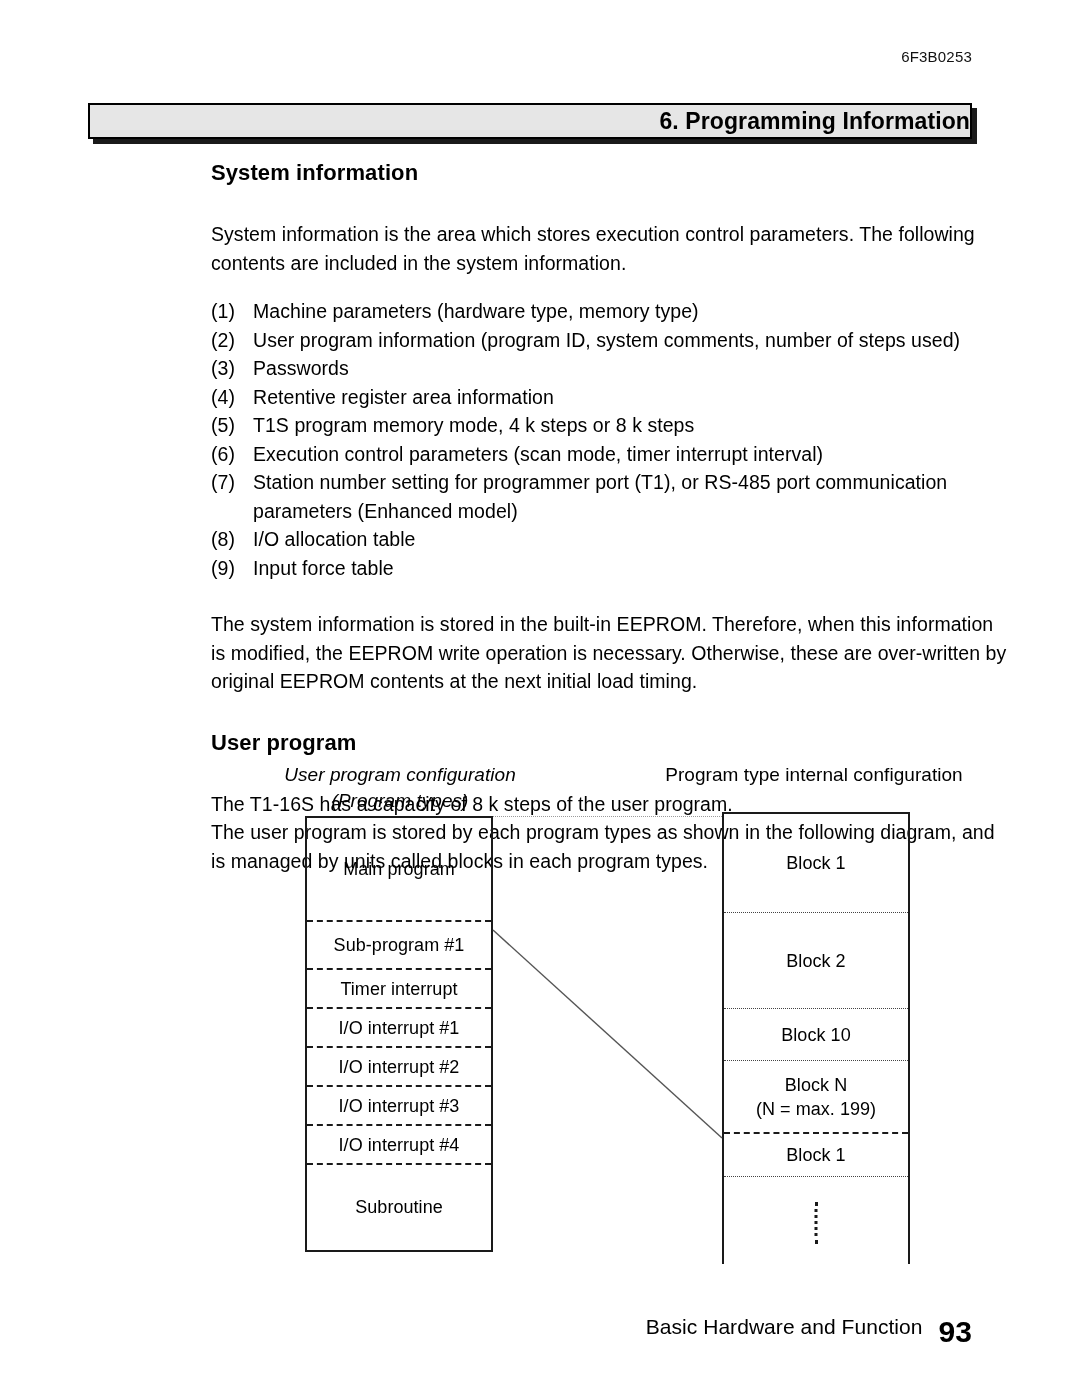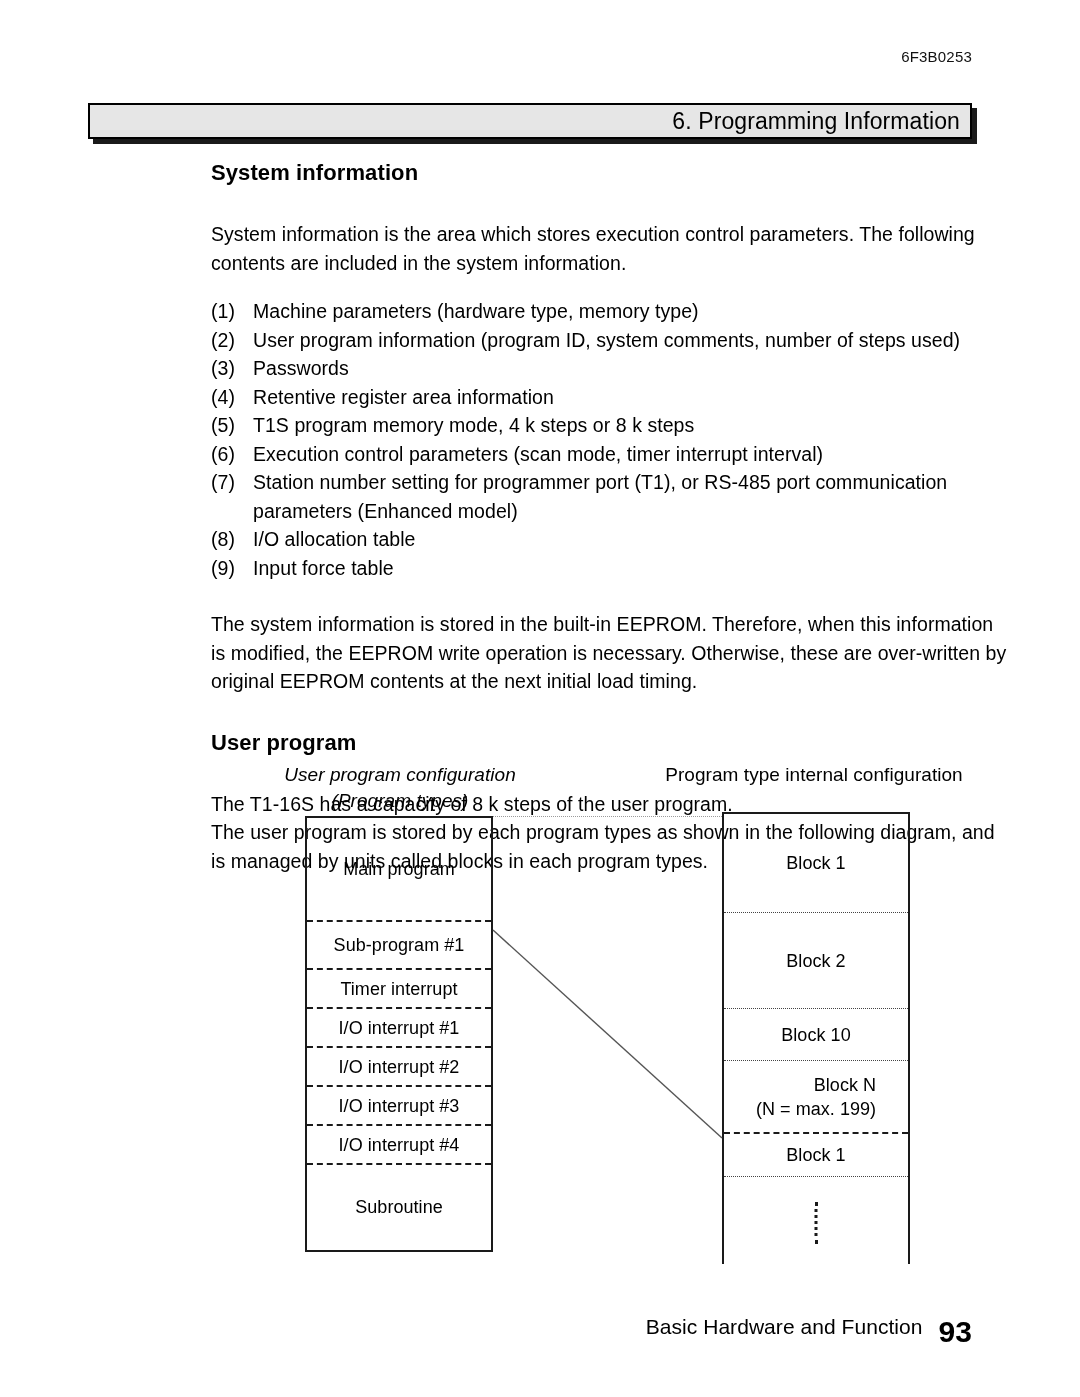--- a/index.html
+++ b/index.html
@@ -50,22 +50,22 @@
     height: 100%;
     background: #e6e6e6;
     border: 2px solid #000;
     box-sizing: border-box;
     display: flex;
     align-items: center;
     justify-content: flex-end;
   }
   .title-bar-text {
     font-size: 23px;
-    font-weight: normal;
-    padding-right: 10px;
+    font-weight: bold;
+    padding-right: 0;
     letter-spacing: 0.1px;
     white-space: nowrap;
   }
 
   
   .content {
     position: absolute;
     left: 211px;
     top: 160px;
     width: 800px;
@@ -327,21 +327,21 @@
       <div class="cell dotted-top" style="height: 96px;">
         <div>
           <div>Block 2</div>
         </div>
       </div>
       <div class="cell dotted-top" style="height: 52px;">
         <div>
           <div>Block 10</div>
         </div>
       </div>
-      <div class="cell dotted-top" style="height: 72px; text-align: right;">
+      <div class="cell dotted-top" style="height: 72px;">
         <div>
           <div>Block N</div>
           <div>(N = max. 199)</div>
         </div>
       </div>
       <div class="cell dashed-top" style="height: 44px;">
         <div>
           <div>Block 1</div>
         </div>
       </div>

